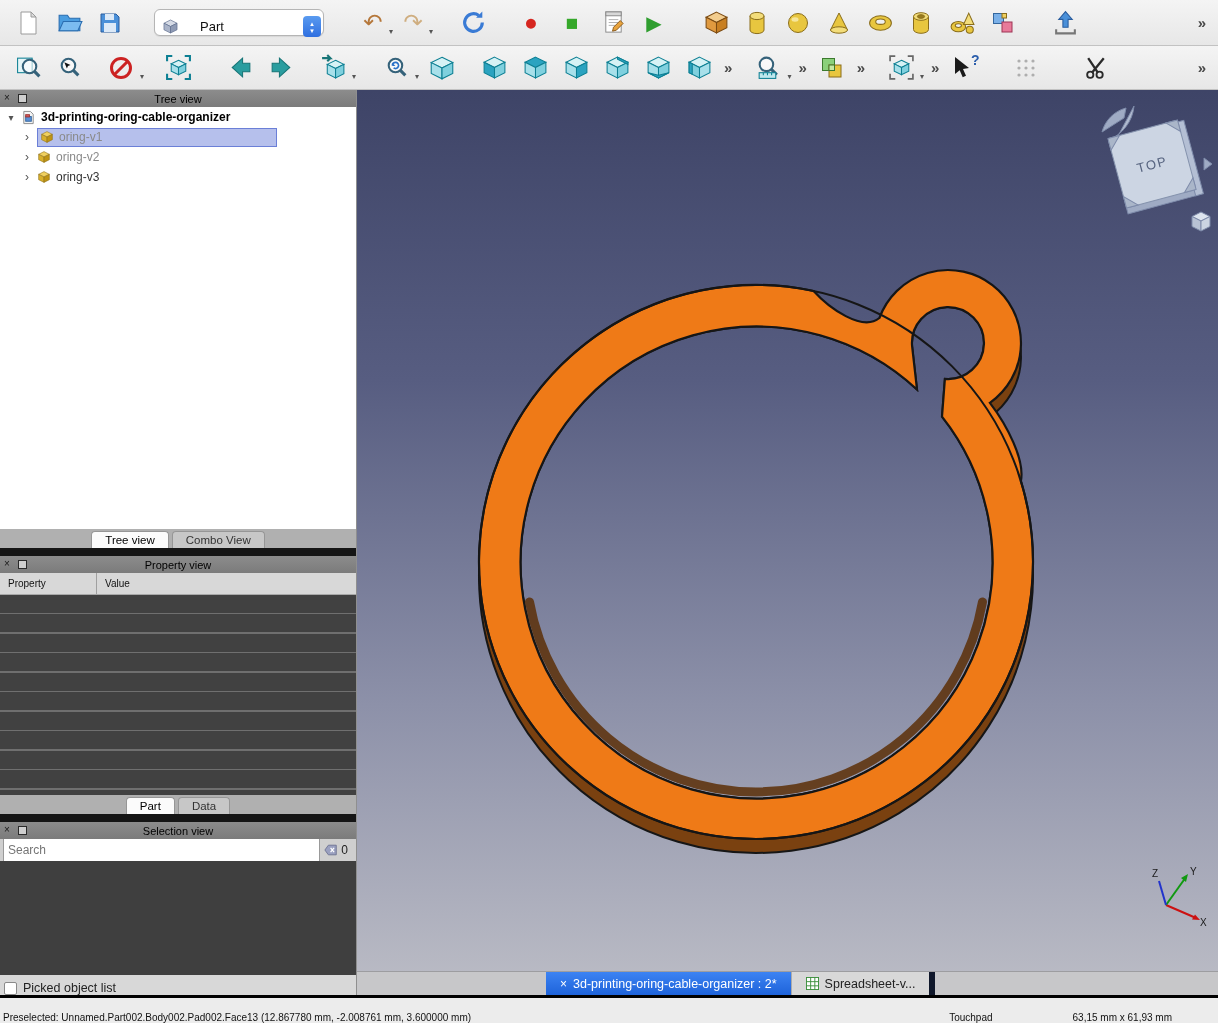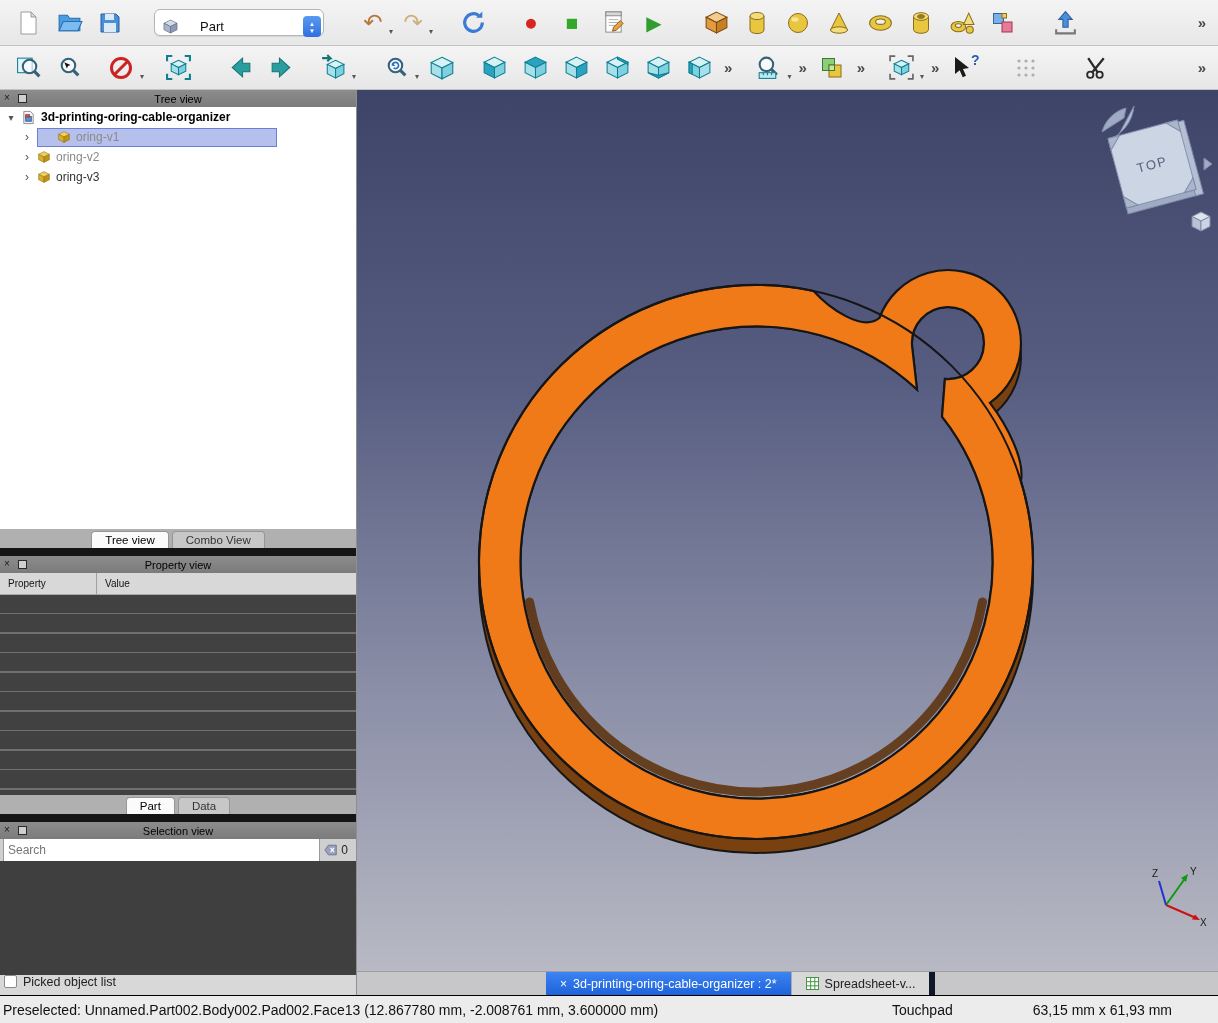--- a/index.html
+++ b/index.html
@@ -36,53 +36,53 @@
   .ph-float { left:18px; width:9px; height:9px; border:1px solid #2a2a2a; background:#cfcfcf; top:4px; }
 
   .treebody { height:422px; background:#fff; overflow:hidden; font-size:12px; }
   .trow { display:flex; align-items:center; height:20px; gap:5px; padding-left:6px; }
   .trow .disc { color:#555; width:10px; text-align:center; font-size:10px; }
   .trow .disc.r { font-size:12px; }
   .trow.child { padding-left:22px; }
   .doc-label { font-weight:bold; color:#000; }
   .itm { color:#8a8a8a; }
   .itm.dark { color:#333; }
-  .selbox { display:flex; align-items:center; gap:5px; background:#b6c0ec; border:1px solid #6b7fd7; height:19px; width:240px; padding-left:19px; }
+  .selbox { display:flex; align-items:center; gap:5px; background:#b6c0ec; border:1px solid #6b7fd7; height:19px; width:240px; padding-left:2px; }
 
   .ptabs { height:19px; background:#b0b0b0; display:flex; justify-content:center; align-items:flex-end; gap:3px; flex:0 0 auto; }
   .ptab { height:17px; padding:0 13px; font-size:11.5px; background:#c7c7c7; color:#333; border:1px solid #969696; border-bottom:none; border-radius:4px 4px 0 0; display:flex; align-items:center; }
   .ptab.active { background:#fbfbfb; color:#000; }
   .strip { height:8px; background:#151515; flex:0 0 auto; }
 
   .pcols { height:22px; background:#d8d8d8; border-bottom:1px solid #a8a8a8; display:flex; align-items:center; font-size:10px; flex:0 0 auto; }
   .pcols .c1 { width:97px; padding-left:8px; border-right:1px solid #a0a0a0; height:100%; display:flex; align-items:center; }
   .pcols .c2 { padding-left:8px; }
   .pbody { height:200px; background:repeating-linear-gradient(180deg,#414141 0px,#414141 18px,#6f6f6f 18px,#6f6f6f 19.5px); }
 
   .searchrow { height:22px; background:#cfcfcf; display:flex; align-items:center; flex:0 0 auto; }
   .searchrow input { flex:1; height:28px; margin:0 4px 0 3px; border:1px solid #999; background:#fff; font-family:inherit; font-size:12px; padding:0 4px; color:#333; }
   .badge { display:flex; align-items:center; gap:3px; padding-right:8px; font-size:12px; color:#222; }
   .selbody { flex:1; background:#3f3f3f; }
-  .picked { height:20px; background:#d8d8d8; display:flex; align-items:flex-start; gap:6px; padding-left:4px; font-size:12.5px; color:#222; flex:0 0 auto; }
+  .picked { height:20px; background:#d8d8d8; display:flex; align-items:flex-end; gap:6px; padding-left:4px; font-size:12.5px; color:#222; flex:0 0 auto; }
   .cbx { width:13px; height:13px; background:#fff; border:1px solid #8a8a8a; border-radius:2px; }
 
   
   .viewport { flex:1; position:relative; background:linear-gradient(180deg,#3e4467 0%,#575d81 32%,#8d91a9 68%,#bcbdc6 100%); overflow:hidden; }
   .scene { position:absolute; left:0; top:0; }
   .navcube { position:absolute; top:6px; right:4px; }
   .axiscross { position:absolute; right:8px; bottom:68px; }
 
   .doctabs { position:absolute; left:0; right:0; bottom:0; height:24px; background:#c7c7c9; border-top:1px solid #9d9da0; display:flex; align-items:stretch; padding-left:189px; }
   .dtab { display:flex; align-items:center; gap:6px; padding:0 14px; font-size:12.5px; flex:0 0 auto; }
   .dtab.active { background:linear-gradient(#3c83f3,#1e63da); color:#fff; }
   .dtab.inactive { background:#d8d8d8; color:#222; border-left:1px solid #ababab; border-right:6px solid #0f172a; }
   .dtab .x { font-size:12px; }
 
   
-  .statusbar { height:28px; background:#ececec; border-top:1px solid #000000; display:flex; align-items:center; font-size:14px; padding-left:3px; color:#111; }
+  .statusbar { height:28px; background:#ececec; border-top:3px solid #000000; display:flex; align-items:flex-end; font-size:10px; padding-left:3px; color:#111; }
   .sb-msg { flex:1; white-space:nowrap; }
   .sb-gap { width:80px; flex:0 0 auto; }
   .sb-end { width:46px; flex:0 0 auto; }
 </style>
 </head>
 <body>
 
 <div class="toolbar r1">
   <button class="tb">
     <svg class="ic" width="26" height="26" viewBox="0 0 26 26">

